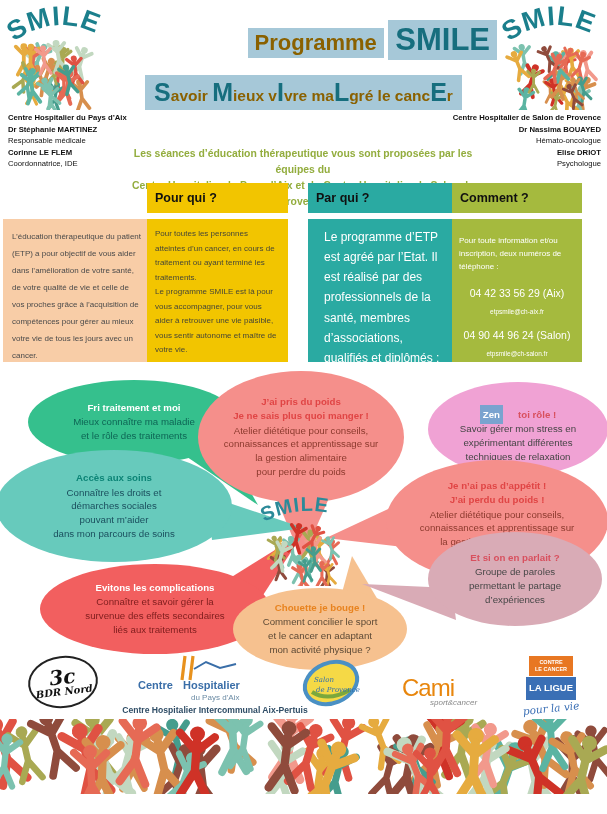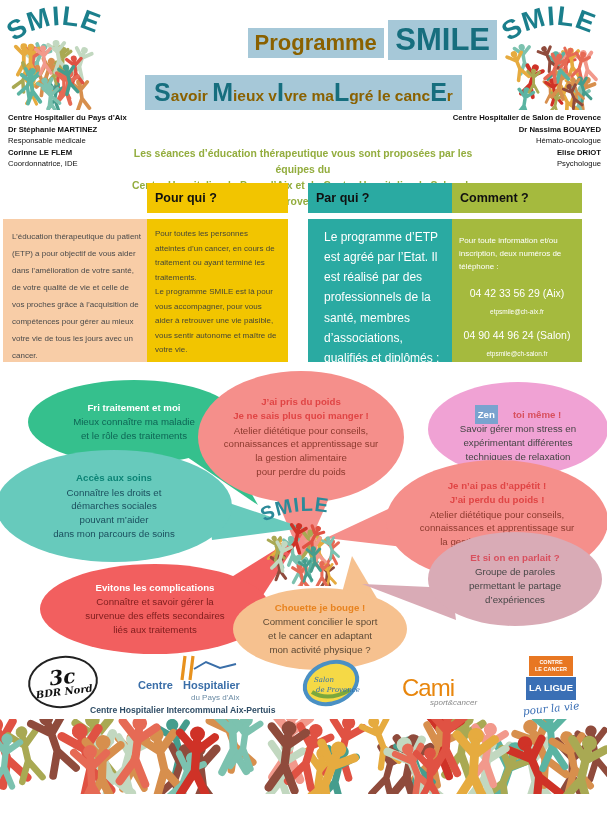--- a/index.html
+++ b/index.html
@@ -78,21 +78,21 @@
   
   .logo-3c{position:absolute;left:28px;top:656px;width:66px;height:48px;border:2px solid #222;
            border-radius:50%;text-align:center;transform:rotate(-7deg);
            font-family:"DejaVu Serif",serif;font-style:italic;font-weight:bold;color:#111;
            display:flex;flex-direction:column;justify-content:center}
   .c3a{font-size:20px;line-height:.9}
   .c3b{font-size:10px}
   .logo-chpa{position:absolute;left:136px;top:654px;width:104px;height:50px}
   .chpa-txt{fill:#3a6ea8;font-weight:bold;font-size:11px;font-family:"Liberation Sans",sans-serif}
   .chpa-sub{fill:#6b8ba4;font-size:8px;font-family:"Liberation Sans",sans-serif}
-  .chi{position:absolute;left:90px;top:705px;width:250px;font-size:8.6px;font-weight:bold;color:#2f4d66}
+  .chi{position:absolute;left:90px;top:705px;width:250px;text-align:center;font-size:8.6px;font-weight:bold;color:#2f4d66}
   .logo-salon{position:absolute;left:298px;top:652px;width:66px;height:64px}
   .salon-txt{fill:#2f6fae;font-size:7px;font-style:italic;font-family:"DejaVu Serif",serif}
   .logo-cami{position:absolute;left:402px;top:676px;width:90px;height:40px}
   .cami-word{color:#e8860d;font-weight:normal;font-size:24px;line-height:1;letter-spacing:-1px}
   .cami-sub{color:#8a8a8a;font-size:8px;font-style:italic;margin-left:28px;margin-top:-2px}
   .logo-ligue{position:absolute;left:521px;top:656px;width:60px;height:66px;text-align:center}
   .ligue-orange{background:#e87722;color:#fff;font-size:5.5px;font-weight:bold;padding:3px 2px;
                 white-space:pre-line;width:40px;margin:0 auto;line-height:1.3}
   .ligue-blue{background:#3a6fb5;color:#fff;font-weight:bold;font-size:9.5px;padding:5px 2px 7px;
               width:46px;margin:1px auto 0}
@@ -243,21 +243,21 @@
   <div class="bub bub-poids">
     <div class="t">J’ai pris du poids
 Je ne sais plus quoi manger !</div>
     <div class="d">Atelier  diététique pour conseils,
 connaissances et apprentissage sur
 la gestion alimentaire
 pour perdre du poids</div>
   </div>
   <div class="bub bub-zen">
     <div class="t">
-      <span class="zen-hl">Zen</span><span>toi même !</span>
+      <span class="zen-hl">Zen</span><span>toi rôle !</span>
     </div>
     <div class="d">Savoir gérer mon stress en
 expérimentant différentes
 techniques de relaxation</div>
   </div>
   <div class="bub bub-acces">
     <div class="t">Accès aux soins</div>
     <div class="d">Connaître les droits et
 démarches sociales
 pouvant m’aider

